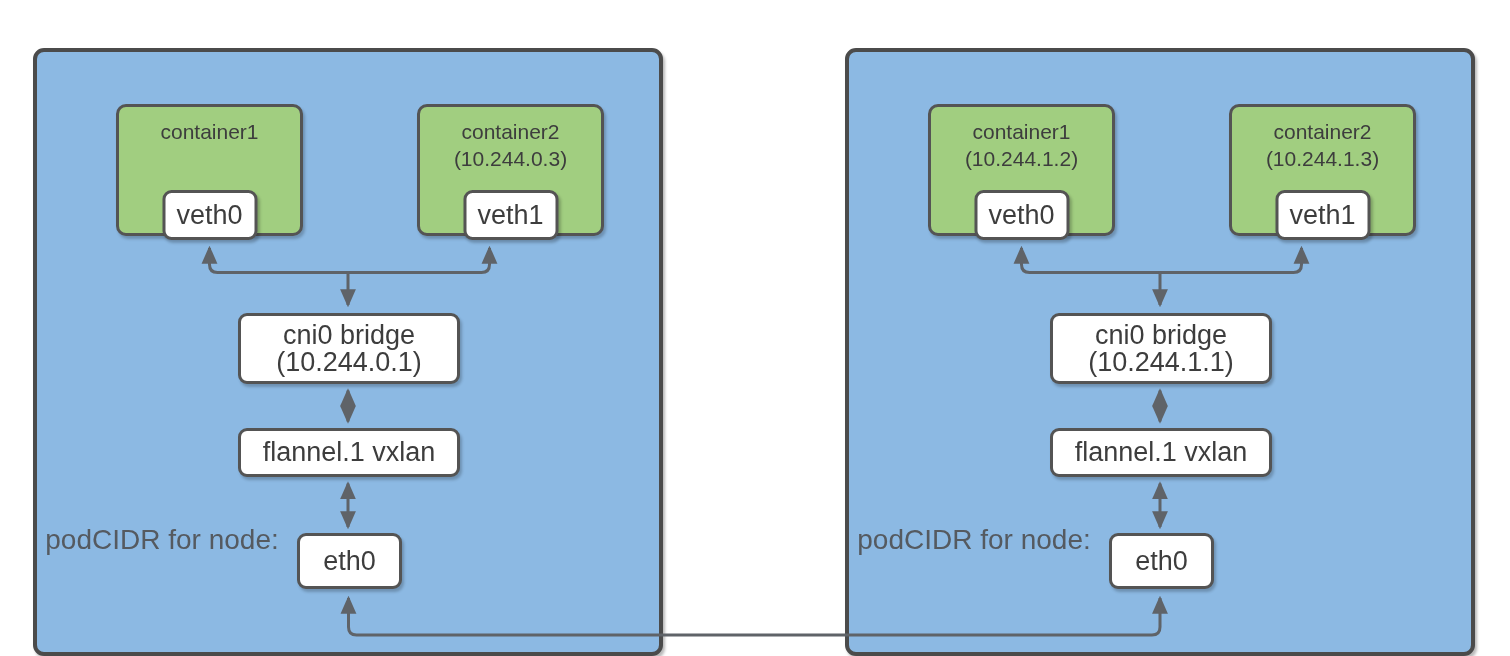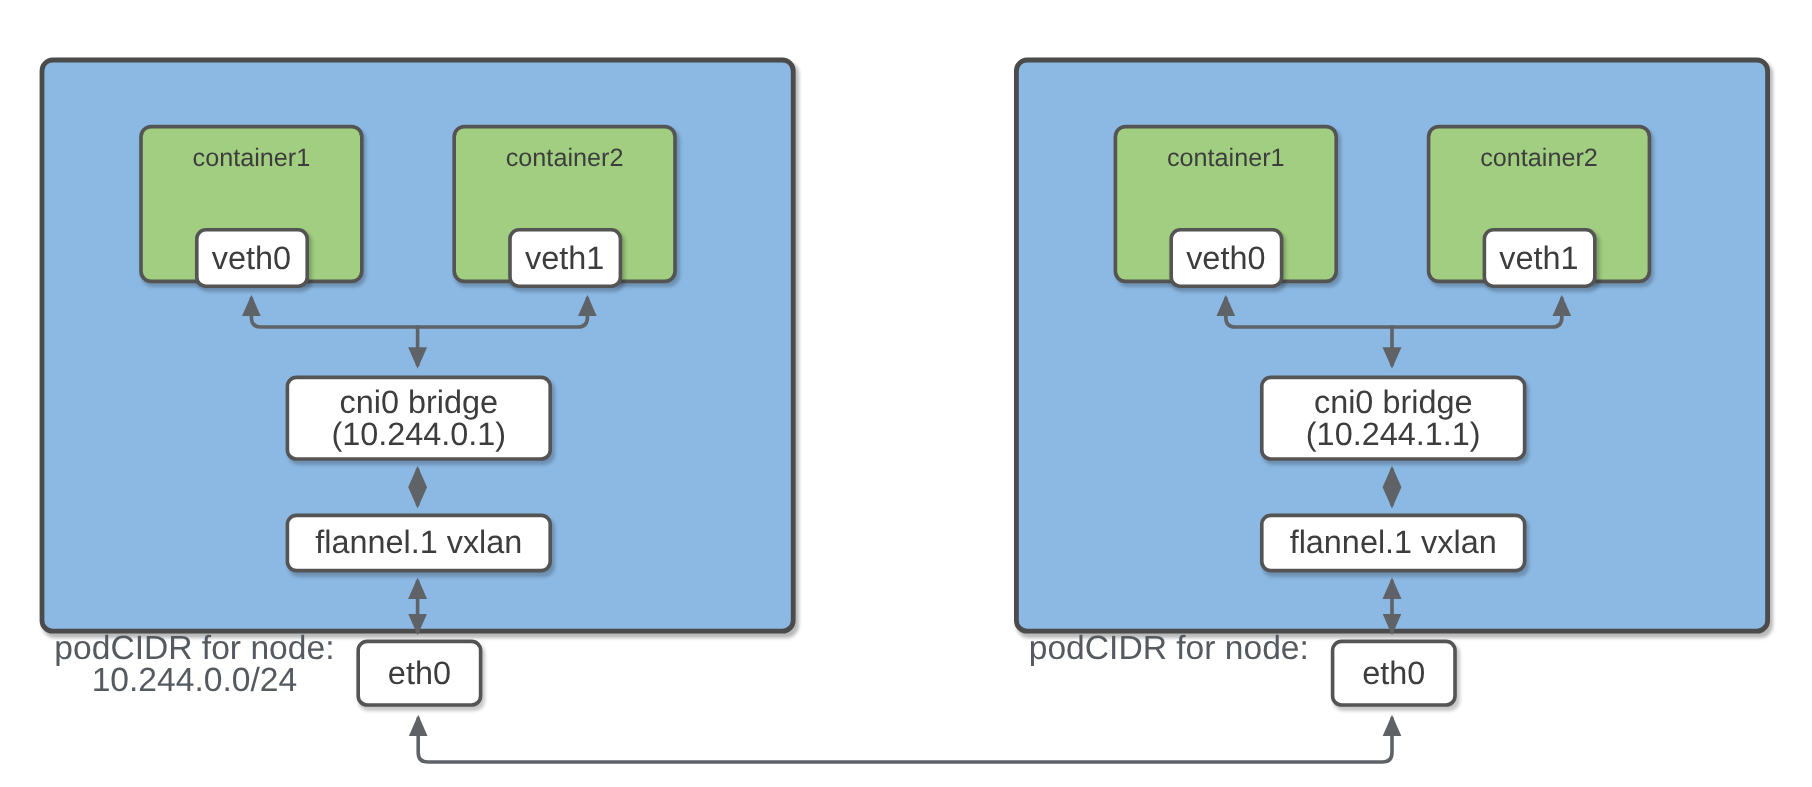--- a/index.html
+++ b/index.html
@@ -11,38 +11,38 @@
     --text:#3d3d3d;
     --podcidr-text:#555a60;
     --arrow:#5f6368;
   }
   html,body{margin:0;padding:0;background:#ffffff;}
   #canvas{
     position:relative;width:1510px;height:656px;overflow:hidden;background:#ffffff;
     font-family:"Liberation Sans", sans-serif;color:var(--text);
   }
   .node{
-    position:absolute;top:48px;width:630px;height:480px;
+    position:absolute;top:48px;width:630px;height:608px;
     background:var(--node-fill);
     border:4px solid var(--node-border);
     border-radius:11px;box-sizing:border-box;
     box-shadow:2px 3px 3px rgba(0,0,0,0.28);
   }
   #node-1{left:33px;}
   #node-2{left:845px;}
   .cbox{
     position:absolute;top:52px;width:187px;height:132px;
     background:var(--container-fill);
     border:3px solid var(--box-border);
     border-radius:10px;box-sizing:border-box;
     box-shadow:2px 3px 3px rgba(0,0,0,0.22);
     text-align:center;
   }
   .cbox.c1{left:79px;}
-  .cbox.c2{left:340px;}
+  .cbox.c2{left:380px;}
   .clabel{padding-top:11px;font-size:21px;line-height:27px;color:var(--text);}
   .iobox{
     position:absolute;background:var(--box-fill);
     border:3px solid var(--box-border);
     border-radius:9px;box-sizing:border-box;
     box-shadow:2px 3px 3px rgba(0,0,0,0.22);
     display:flex;flex-direction:column;align-items:center;justify-content:center;
     font-size:27px;line-height:27px;color:var(--text);text-align:center;
   }
   .veth{left:50%;bottom:-7px;transform:translateX(-50%);width:95px;height:50px;}
@@ -67,53 +67,55 @@
       <div class="clabel">
         <div>container1</div>
       </div>
       <div class="iobox veth">
         <span>veth0</span>
       </div>
     </div>
     <div class="cbox c2">
       <div class="clabel">
         <div>container2</div>
+        <div>(10.244.0.3)</div>
       </div>
       <div class="iobox veth">
         <span>veth1</span>
       </div>
     </div>
     <div class="iobox bridge">
       <span>cni0 bridge</span>
       <span>(10.244.0.1)</span>
     </div>
     <div class="iobox vxlan">
       <span>flannel.1 vxlan</span>
     </div>
     <div class="iobox eth">
       <span>eth0</span>
     </div>
     <div class="podcidr">
       <div>podCIDR for node:</div>
-      <div>10.244.0.0/24</div>
     </div>
   </div>
 
   <div class="node" id="node-2">
     <div class="cbox c1">
       <div class="clabel">
         <div>container1</div>
+        <div>(10.244.1.2)</div>
       </div>
       <div class="iobox veth">
         <span>veth0</span>
       </div>
     </div>
     <div class="cbox c2">
       <div class="clabel">
         <div>container2</div>
+        <div>(10.244.1.3)</div>
       </div>
       <div class="iobox veth">
         <span>veth1</span>
       </div>
     </div>
     <div class="iobox bridge">
       <span>cni0 bridge</span>
       <span>(10.244.1.1)</span>
     </div>
     <div class="iobox vxlan">

